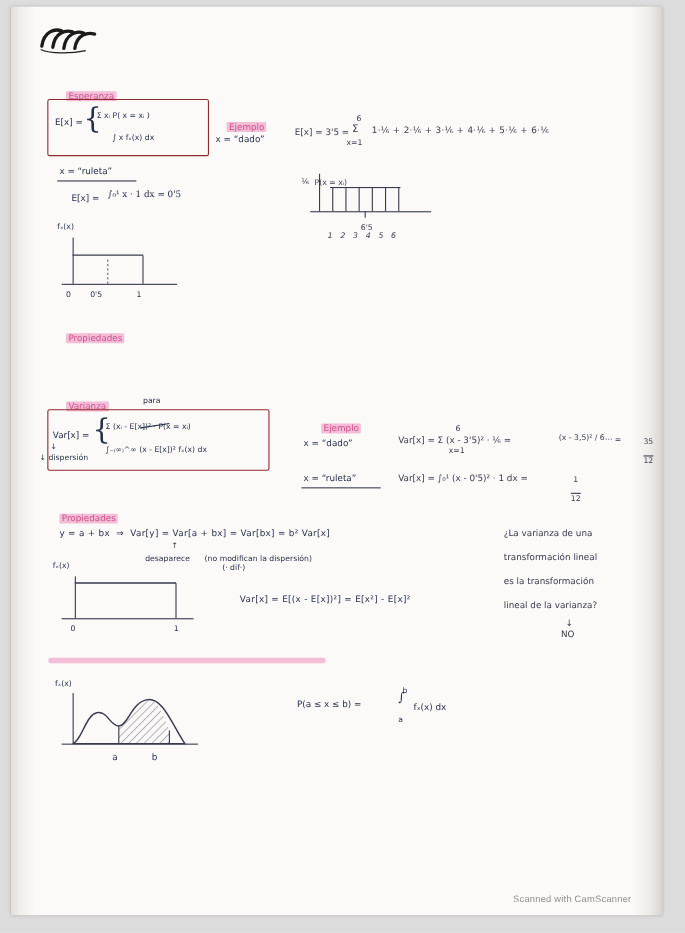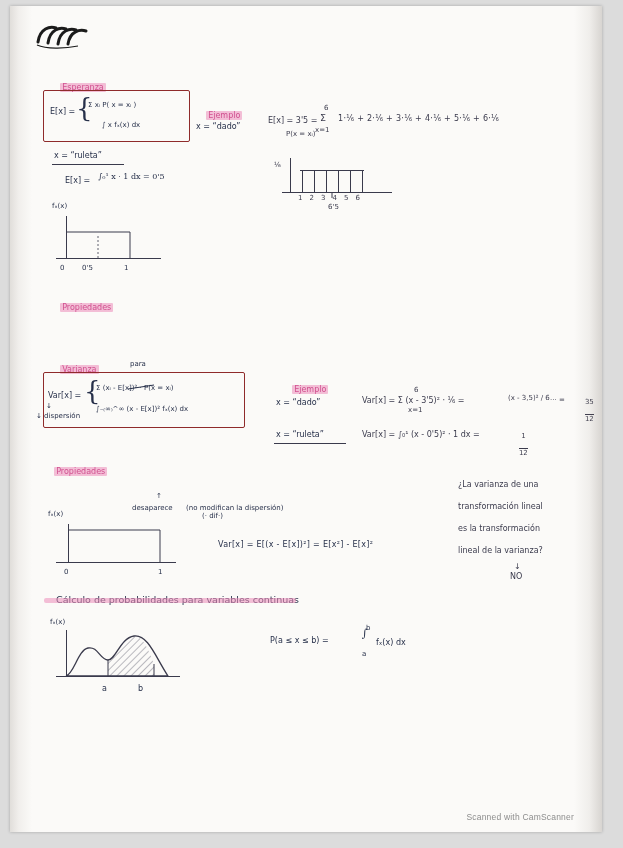--- a/index.html
+++ b/index.html
@@ -129,37 +129,37 @@
     <span class="hl-pink">Ejemplo</span>
   </div>
   <div class="hw sm ink-blue" style="left:186px; top:116px;">x = “dado”</div>
 
   <div class="hw sm ink-pen" style="left:258px; top:110px;">E[x] = 3'5 =</div>
   <div class="hw xs ink-pen" style="left:314px; top:98px;">6</div>
   <div class="hw md ink-pen" style="left:310px; top:107px;">Σ</div>
   <div class="hw xs ink-pen" style="left:305px; top:120px;">x=1</div>
   <div class="hw sm ink-pen" style="left:328px; top:108px; letter-spacing:.3px;">1·⅙ + 2·⅙ + 3·⅙ + 4·⅙ + 5·⅙ + 6·⅙</div>
 
-  <div class="hw xs ink-pen" style="left:256px; top:124px;margin-left:20px;">P(x = xᵢ)</div>
+  <div class="hw xs ink-pen" style="left:256px; top:156px;margin-left:20px;">P(x = xᵢ)</div>
   <div class="hw xs ink-pen" style="left:264px; top:155px;">⅙</div>
   <div class="axes" style="left:272px; top:152px; width:110px; height:40px;">
     <div class="ax-y" style="left:8px; top:0; height:34px;"></div>
     <div class="ax-x" style="left:0; top:34px; width:110px;"></div>
     <div class="tick" style="left:20px; top:12px; height:22px;"></div>
     <div class="tick" style="left:32px; top:12px; height:22px;"></div>
     <div class="tick" style="left:44px; top:12px; height:22px;"></div>
     <div class="tick" style="left:56px; top:12px; height:22px;"></div>
     <div class="tick" style="left:68px; top:12px; height:22px;"></div>
     <div class="tick" style="left:80px; top:12px; height:22px;"></div>
     <div class="ax-x" style="left:18px; top:12px; width:64px;"></div>
     <svg style="position:absolute; left:0; top:0;" width="110" height="46">
       <path d="M50,34 L50,40" stroke="#3a3a4c" stroke-width="1" fill="none"></path>
     </svg>
   </div>
-  <div class="hw xs ink-pen" style="left:288px; top:188px; letter-spacing:2.4px;"><span>1</span> <span>2</span> <span>3</span> <span>4</span> <span>5</span> <span>6</span></div>
+  <div class="hw xs ink-pen" style="left:288px; top:204px; letter-spacing:2.4px;font-style:italic;"><span>1</span> <span>2</span> <span>3</span> <span>4</span> <span>5</span> <span>6</span></div>
   <div class="hw xs ink-pen" style="left:318px; top:197px;">6'5</div>
 
   <div class="hw sm ink-pink" style="left:40px; top:288px;">
     <span class="hl-pink">Propiedades</span>
   </div>
 
   <div class="hw sm ink-pink" style="left:40px; top:350px;">
     <span class="hl-pink">Varianza</span>
   </div>
 
@@ -195,20 +195,21 @@
   <div class="rule" style="left:264px; top:437px; width:72px; height:1px;"></div>
   <div class="hw sm ink-pen" style="left:352px; top:424px;">Var[x] = ∫₀¹ (x - 0'5)² · 1 dx =</div>
   <div class="hw xs ink-pen" style="left:500px; top:418px; text-align:center;">
     <span>1</span><br>
     <span style="display:inline-block; border-top:1px solid #3a3a4c;">12</span>
   </div>
 
   <div class="hw sm ink-pink" style="left:34px; top:452px;">
     <span class="hl-pink">Propiedades</span>
   </div>
+  <div class="hw sm ink-blue" style="left:44px; top:474px; letter-spacing:.3px;">y = a + bx  ⇒  Var[y] = Var[a + bx] = Var[bx] = b² Var[x]</div>
   <div class="hw xs ink-blue" style="left:146px; top:486px;">↑</div>
   <div class="hw xs ink-blue" style="left:122px; top:498px;">desaparece</div>
   <div class="hw xs ink-blue" style="left:176px; top:498px;text-align:right;">(no modifican la dispersión)</div>
   <div class="hw xs ink-blue" style="left:192px; top:506px;">(· dif·)</div>
 
   <div class="hw xs ink-blue" style="left:38px; top:504px;">fₓ(x)</div>
   <div class="axes" style="left:46px; top:518px; width:120px; height:44px;">
     <div class="ax-y" style="left:12px; top:0; height:38px;"></div>
     <div class="ax-x" style="left:0; top:38px; width:120px;"></div>
     <svg style="position:absolute; left:0; top:0;" width="120" height="44">
@@ -221,23 +222,20 @@
 
   <div class="hw sm ink-blue" style="left:208px; top:534px; letter-spacing:.3px;">Var[x] = E[(x - E[x])²] = E[x²] - E[x]²</div>
 
   <div class="hw sm ink-pen" style="left:448px; top:474px;">¿La varianza de una</div>
   <div class="hw sm ink-pen" style="left:448px; top:496px;text-align:center;">transformación lineal</div>
   <div class="hw sm ink-pen" style="left:448px; top:518px;">es la transformación</div>
   <div class="hw sm ink-pen" style="left:448px; top:540px;">lineal de la varianza?</div>
   <div class="hw sm ink-pen" style="left:504px; top:556px;">↓</div>
   <div class="hw sm ink-pen" style="left:500px; top:566px;">NO</div>
 
-  <div class="hw md ink-blue" style="left:34px; top:578px;">
-    <span>Cálculo de probabilidades para variables continuas</span>
-  </div>
   <div class="hl-pink-line" style="left:34px; top:592px; width:252px;"></div>
 
   <div class="hw xs ink-blue" style="left:40px; top:612px;">fₓ(x)</div>
   <div class="axes" style="left:46px; top:624px; width:124px; height:52px;">
     <div class="ax-y" style="left:10px; top:0; height:46px;"></div>
     <div class="ax-x" style="left:0; top:46px; width:124px;"></div>
     <svg style="position:absolute; left:0; top:0;" width="124" height="52">
       <defs>
         <pattern id="hatch" width="5" height="5" patternTransform="rotate(45)" patternUnits="userSpaceOnUse">
           <line x1="0" y1="0" x2="0" y2="5" stroke="#3a3a4c" stroke-width="0.8"></line>

